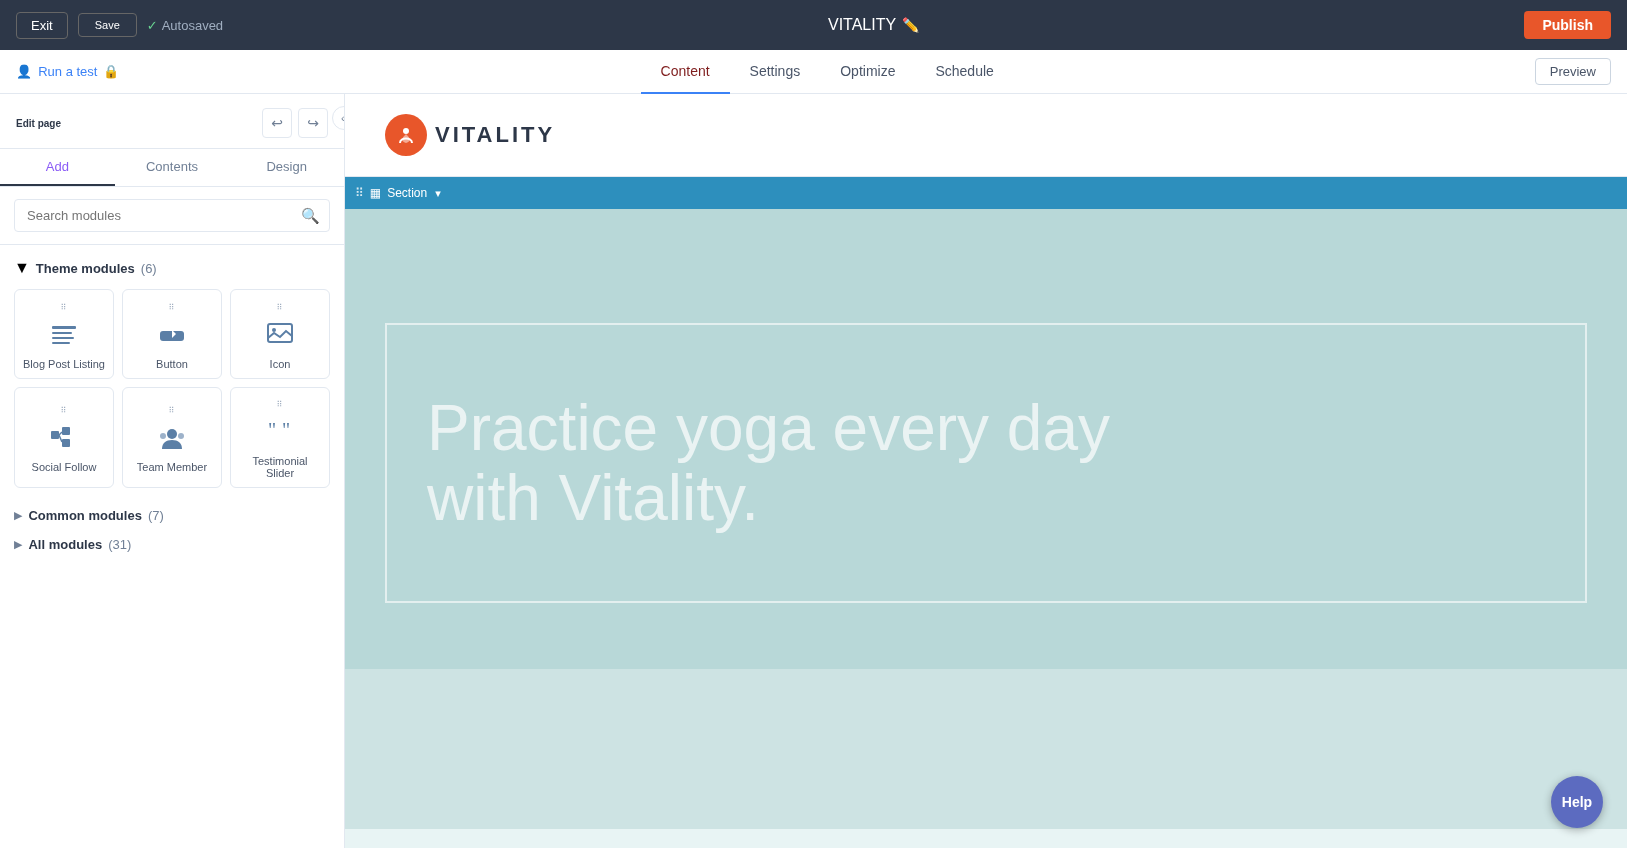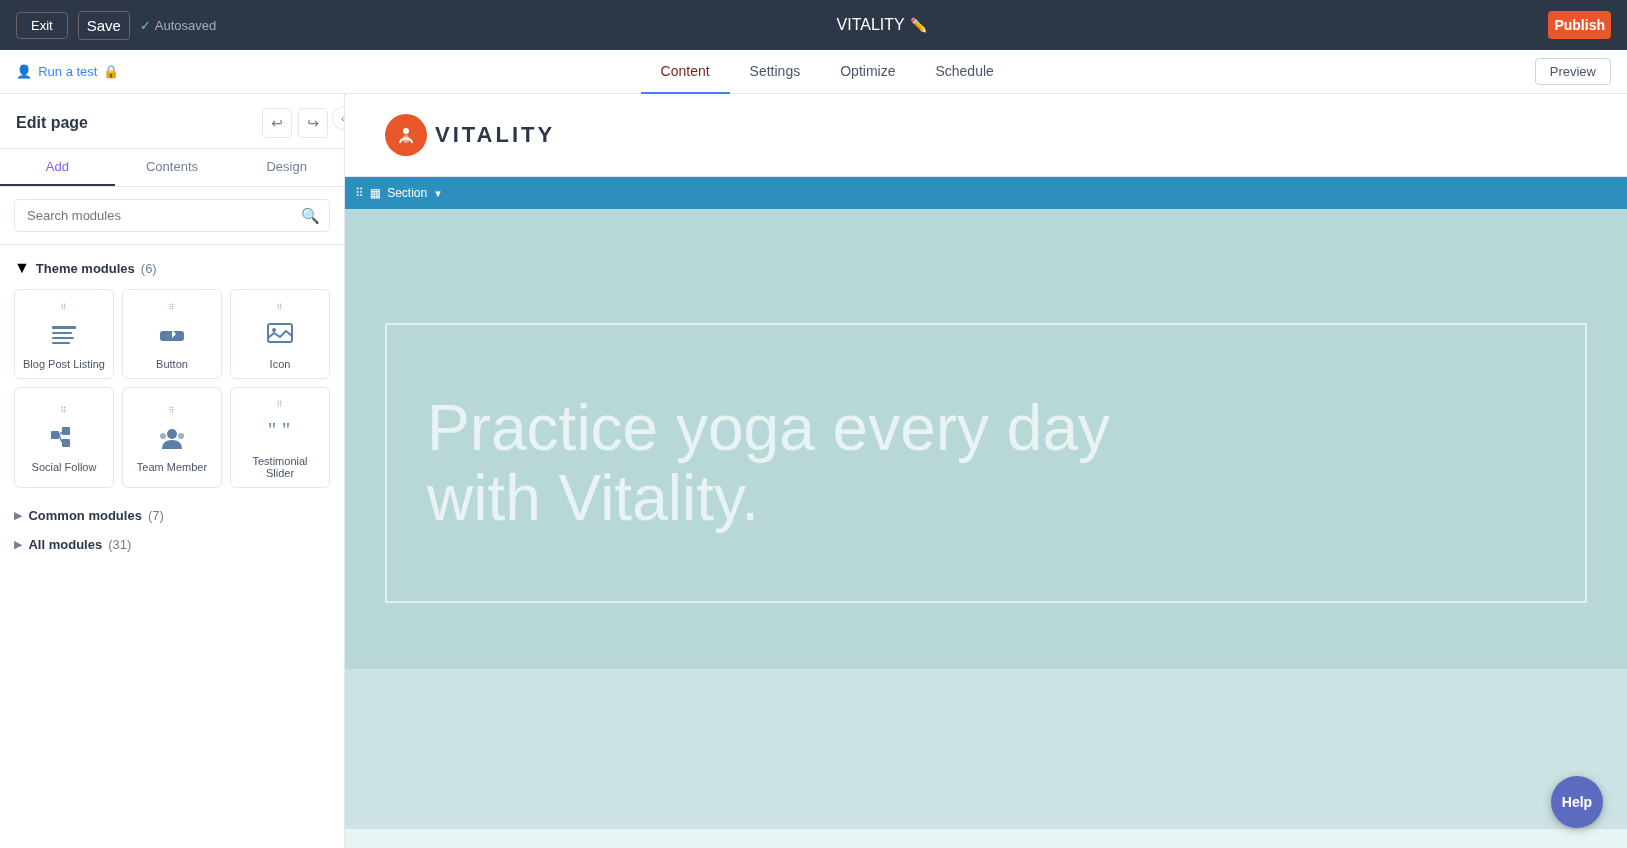--- a/index.html
+++ b/index.html
@@ -12,27 +12,27 @@
     }
     .top-bar-left { display: flex; align-items: center; gap: 10px; }
     .top-bar-center { display: flex; align-items: center; gap: 6px; font-size: 16px; font-weight: 500; }
     .top-bar-right { display: flex; align-items: center; gap: 10px; }
     .btn-exit {
       background: transparent; border: 1px solid #666; color: #fff;
       border-radius: 4px; padding: 5px 14px; font-size: 13px; cursor: pointer;
     }
     .btn-save {
       background: transparent; border: 1px solid #666; color: #fff;
-      border-radius: 4px; padding: 5px 8px; font-size: 15px; cursor: pointer;
+      border-radius: 4px; padding: 5px 16px; font-size: 11px; cursor: pointer;
     }
     .autosaved { font-size: 13px; color: #a0aec0; display: flex; align-items: center; gap: 4px; }
     .autosaved-check { color: #68d391; }
     .btn-publish {
       background: #e8562a; color: #fff; border: none;
-      border-radius: 4px; padding: 6px 6px; font-size: 14px; font-weight: 600; cursor: pointer;
+      border-radius: 4px; padding: 6px 18px; font-size: 14px; font-weight: 600; cursor: pointer;
     }
     .pencil-icon { font-size: 14px; color: #a0aec0; cursor: pointer; }
 
     
     .secondary-bar {
       display: flex; align-items: center; justify-content: space-between;
       background: #fff; height: 44px; padding: 0 16px;
       border-bottom: 1px solid #e2e8f0; flex-shrink: 0;
     }
     .run-test { display: flex; align-items: center; gap: 6px; color: #3b82f6; font-size: 13px; cursor: pointer; }
@@ -52,21 +52,21 @@
 
     
     .left-panel {
       width: 345px; background: #fff; border-right: 1px solid #e2e8f0;
       display: flex; flex-direction: column; flex-shrink: 0; overflow-y: auto;
     }
     .left-panel-header {
       display: flex; align-items: center; justify-content: space-between;
       padding: 14px 16px 10px 16px; border-bottom: 1px solid #e2e8f0;
     }
-    .edit-page-title { font-size: 16px; font-weight: 600; color: #2d3748; }
+    .edit-page-title { font-size: 10px; font-weight: 600; color: #2d3748; }
     .undo-redo { display: flex; gap: 6px; }
     .btn-undo, .btn-redo {
       background: transparent; border: 1px solid #e2e8f0; border-radius: 4px;
       width: 30px; height: 30px; cursor: pointer; display: flex; align-items: center; justify-content: center;
       font-size: 14px; color: #718096;
     }
 
     
     .panel-tabs { display: flex; border-bottom: 1px solid #e2e8f0; }
     .panel-tab {

